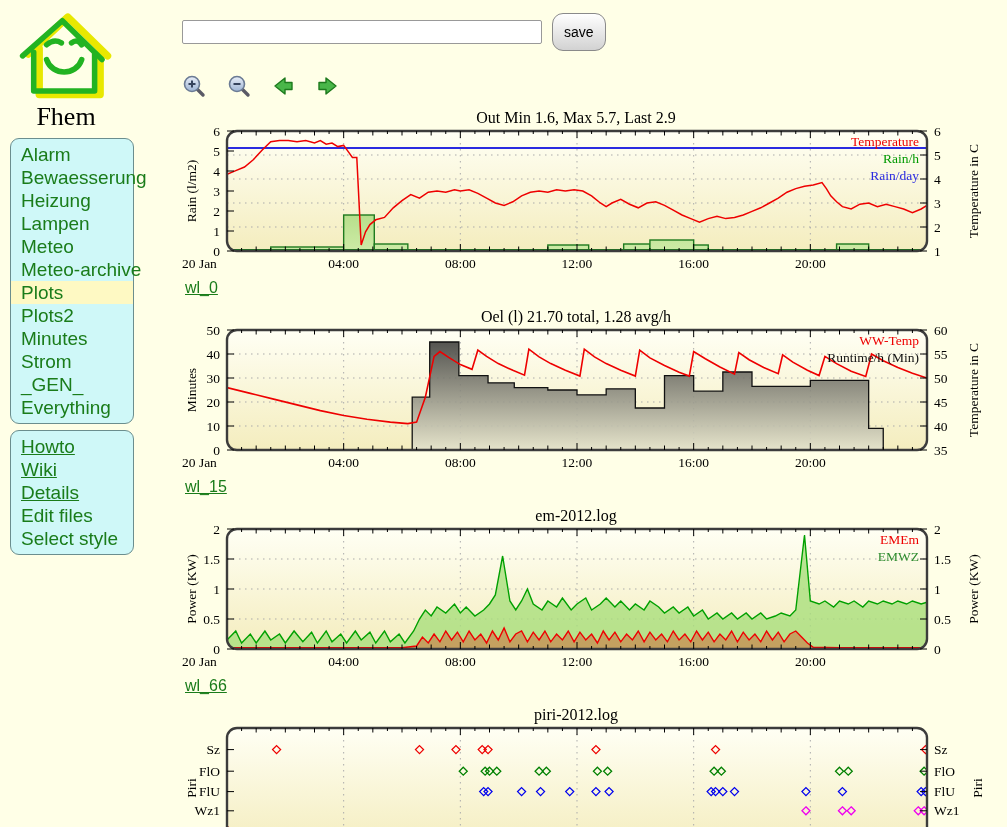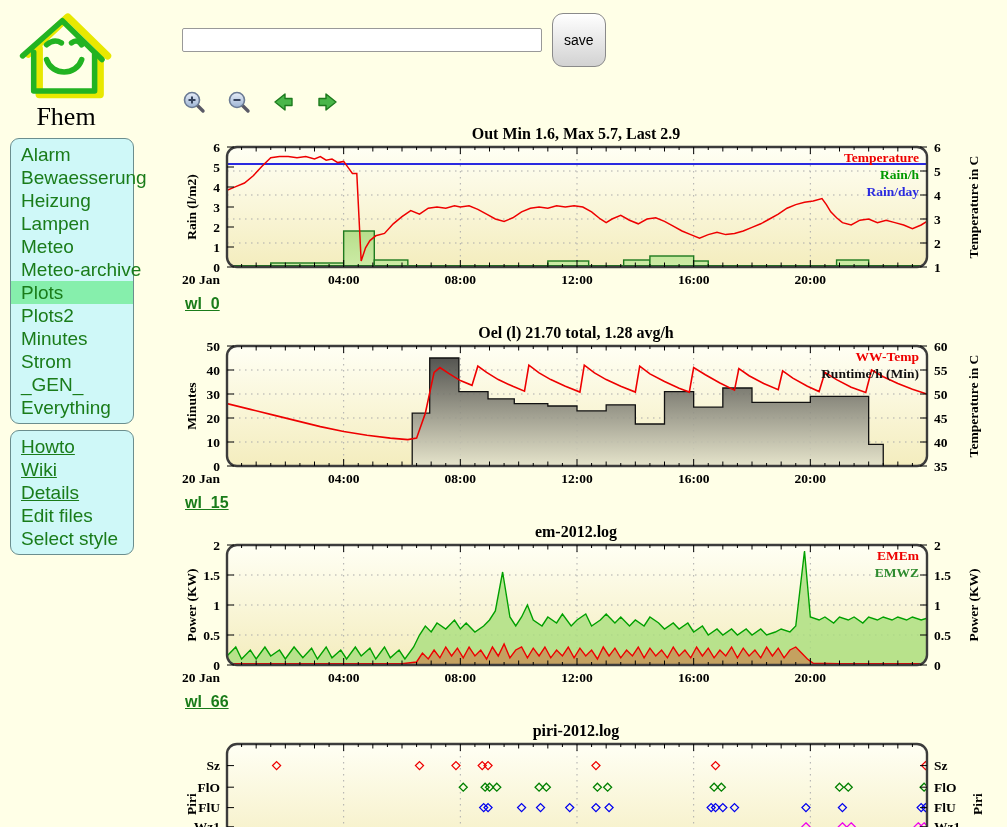--- a/index.html
+++ b/index.html
@@ -14,38 +14,38 @@
   .logo{width:112px;text-align:center;}
   .logo-text{font-family:"Liberation Serif","DejaVu Serif",serif;font-size:26px;color:#000;margin-top:-4px;text-align:center;}
   .menubox{
     background:#CFF8F8;border:1px solid #6b8e8e;border-radius:9px;
     margin-top:6px;padding:4px 0;width:122px;
   }
   .menubox .item{
     color:#1a7c1a;font-size:19px;line-height:23px;padding:0 10px;
     white-space:nowrap;cursor:pointer;
   }
-  .menubox .item.selected{background:#86efac;}
+  .menubox .item.selected{background:#fef9c3;}
   .menubox a.item{display:block;text-decoration:none;color:#1a7c1a;}
   .menubox a.item.und{text-decoration:underline;}
   
   .main{position:absolute;left:182px;top:0;width:825px;}
   .topbar{margin-top:13px;display:flex;align-items:center;}
   .cmd-input{
     width:350px;height:20px;border:1px solid #999;background:#fff;
     font-size:13px;padding:1px 4px;border-radius:2px;
   }
   .save-btn{
     margin-left:10px;font-size:14px;color:#000;
-    padding:18px 11px;border:1px solid #8a8a8a;border-radius:11px;
+    padding:10px 11px;border:1px solid #8a8a8a;border-radius:11px;
     background:linear-gradient(#ffffff,#d2d2d2);cursor:pointer;
   }
   .iconrow{margin-top:25px;display:flex;align-items:center;gap:21px;height:24px;}
   .iconrow .ibtn{cursor:pointer;display:inline-block;}
-  .chart-block{margin-top:8px;font-weight:bold;}
+  .chart-block{margin-top:8px;}
   .chart-title{
     width:822px;padding-right:34px;box-sizing:border-box;
     text-align:center;font-family:"Liberation Serif","DejaVu Serif",serif;
     font-size:16px;color:#000;height:19px;line-height:19px;
   }
   svg.chart{display:block;}
   a.wl{
     display:inline-block;color:#1a7c1a;font-size:16px;
     text-decoration:underline;margin:0 0 2px 3px;cursor:pointer;
   }

